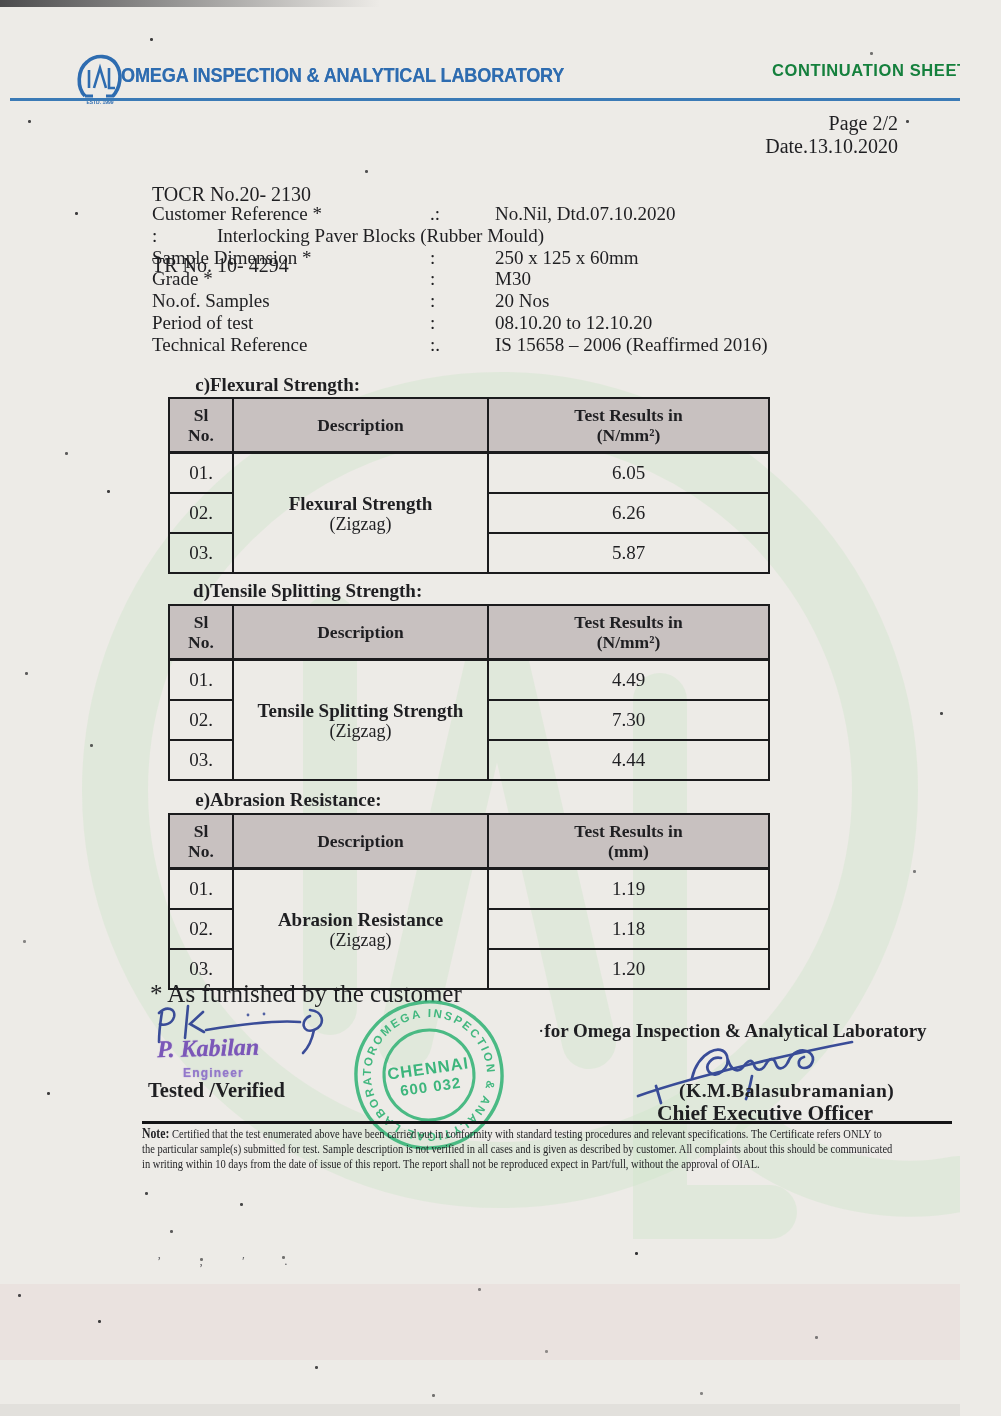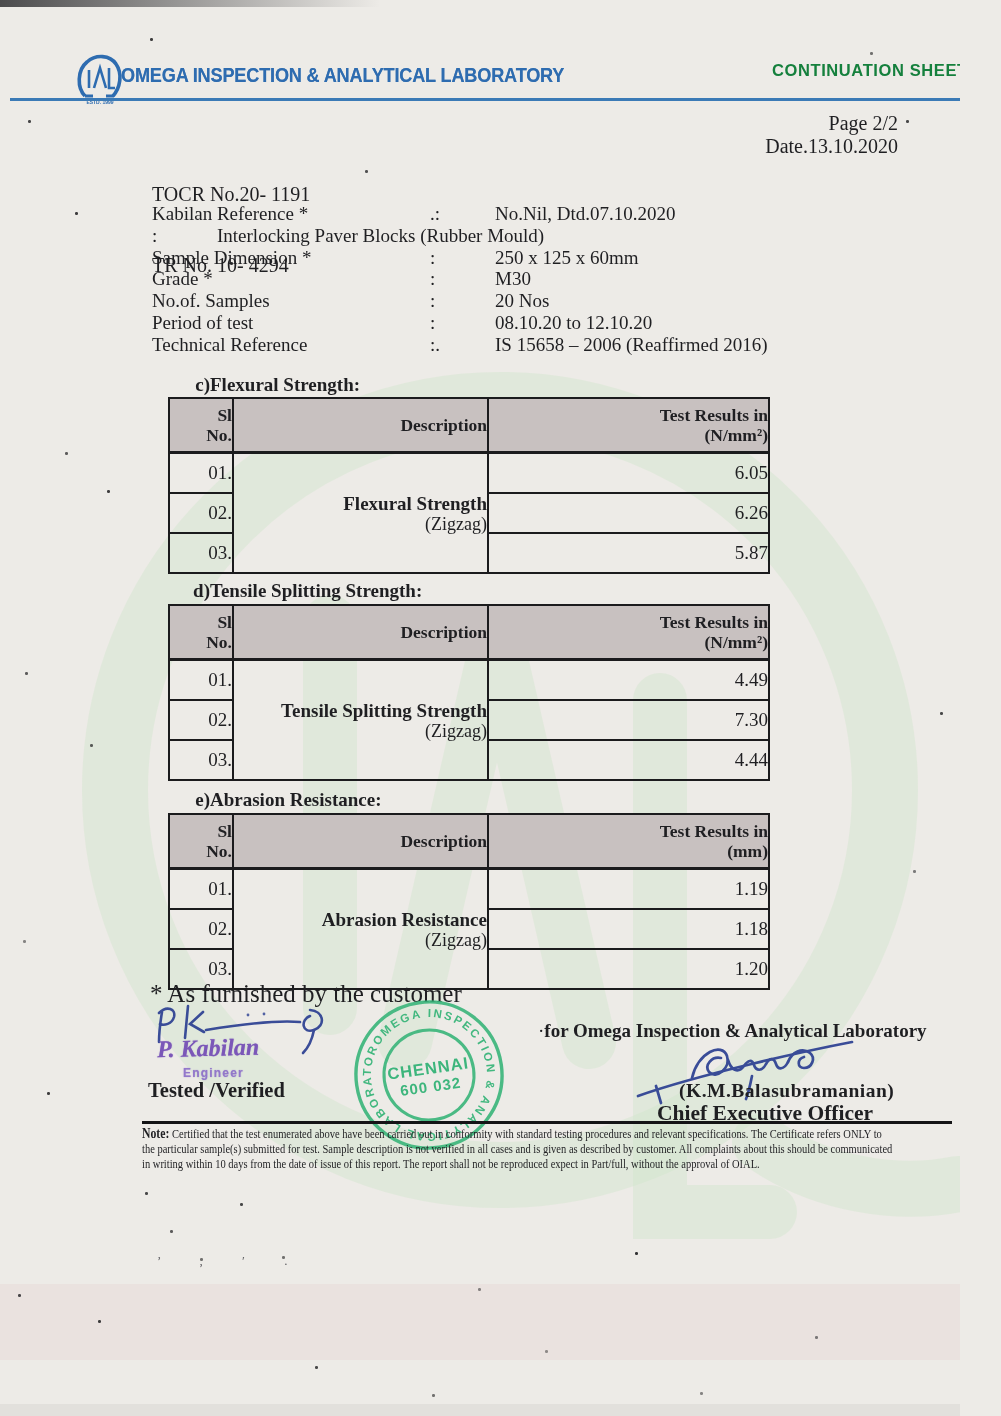--- a/index.html
+++ b/index.html
@@ -49,21 +49,21 @@
   .info-label{width:278px;flex:none;}
   .info-sep{width:65px;flex:none;}
   .info-value{flex:1;white-space:nowrap;}
 
   
   .section-heading{font-weight:bold;font-size:19px;white-space:nowrap;text-align:right;}
   .section-heading .hp{display:inline-block;width:32px;}
   table.results{border-collapse:collapse;table-layout:fixed;width:600px;
     font-size:19px;}
   table.results col.c1{width:64px;} table.results col.c2{width:255px;} table.results col.c3{width:281px;}
-  table.results th, table.results td{border:2.2px solid #1b1b1d;text-align:right;padding:0;}
+  table.results th, table.results td{border:2.2px solid #1b1b1d;text-align:center;padding:0;}
   table.results th{background:#c8c1c0;font-weight:bold;font-size:17.5px;line-height:20px;
     height:52px;border-bottom-width:3px;}
   table.results td{height:38px;background:transparent;}
   .desc-main{font-weight:bold;font-size:19px;line-height:21px;}
   .desc-sub{font-size:18px;line-height:20px;}
 
   .footnote{left:150px;top:980px;font-size:25px;}
 
   
   .stamp-name{left:157px;top:1035px;font-style:italic;font-weight:bold;font-size:24px;
@@ -120,27 +120,27 @@
   </svg>
   <div class="abs company-name">OMEGA INSPECTION &amp; ANALYTICAL LABORATORY</div>
   <div class="abs sheet-type">CONTINUATION SHEET</div>
   <div class="abs blue-rule"></div>
 
   <div class="abs meta-right">
     <div>Page 2/2</div>
     <div>Date.13.10.2020</div>
   </div>
   <div class="abs tocr">
-    <div>TOCR No.20- 1191</div>
+    <div>TOCR No.20- 2130</div>
     <div>TR No. 10- 4294</div>
   </div>
 
   <div class="abs info">
     <div class="info-row">
-      <span class="info-label">Kabilan Reference *</span>
+      <span class="info-label">Customer Reference *</span>
       <span class="info-sep">.:</span>
       <span class="info-value">No.Nil, Dtd.07.10.2020</span>
     </div>
     <div class="info-row">
       <span class="info-sep">:</span>
       <span class="info-value">Interlocking Paver Blocks (Rubber Mould)</span>
     </div>
     <div class="info-row">
       <span class="info-label">Sample Dimension *</span>
       <span class="info-sep">:</span>

